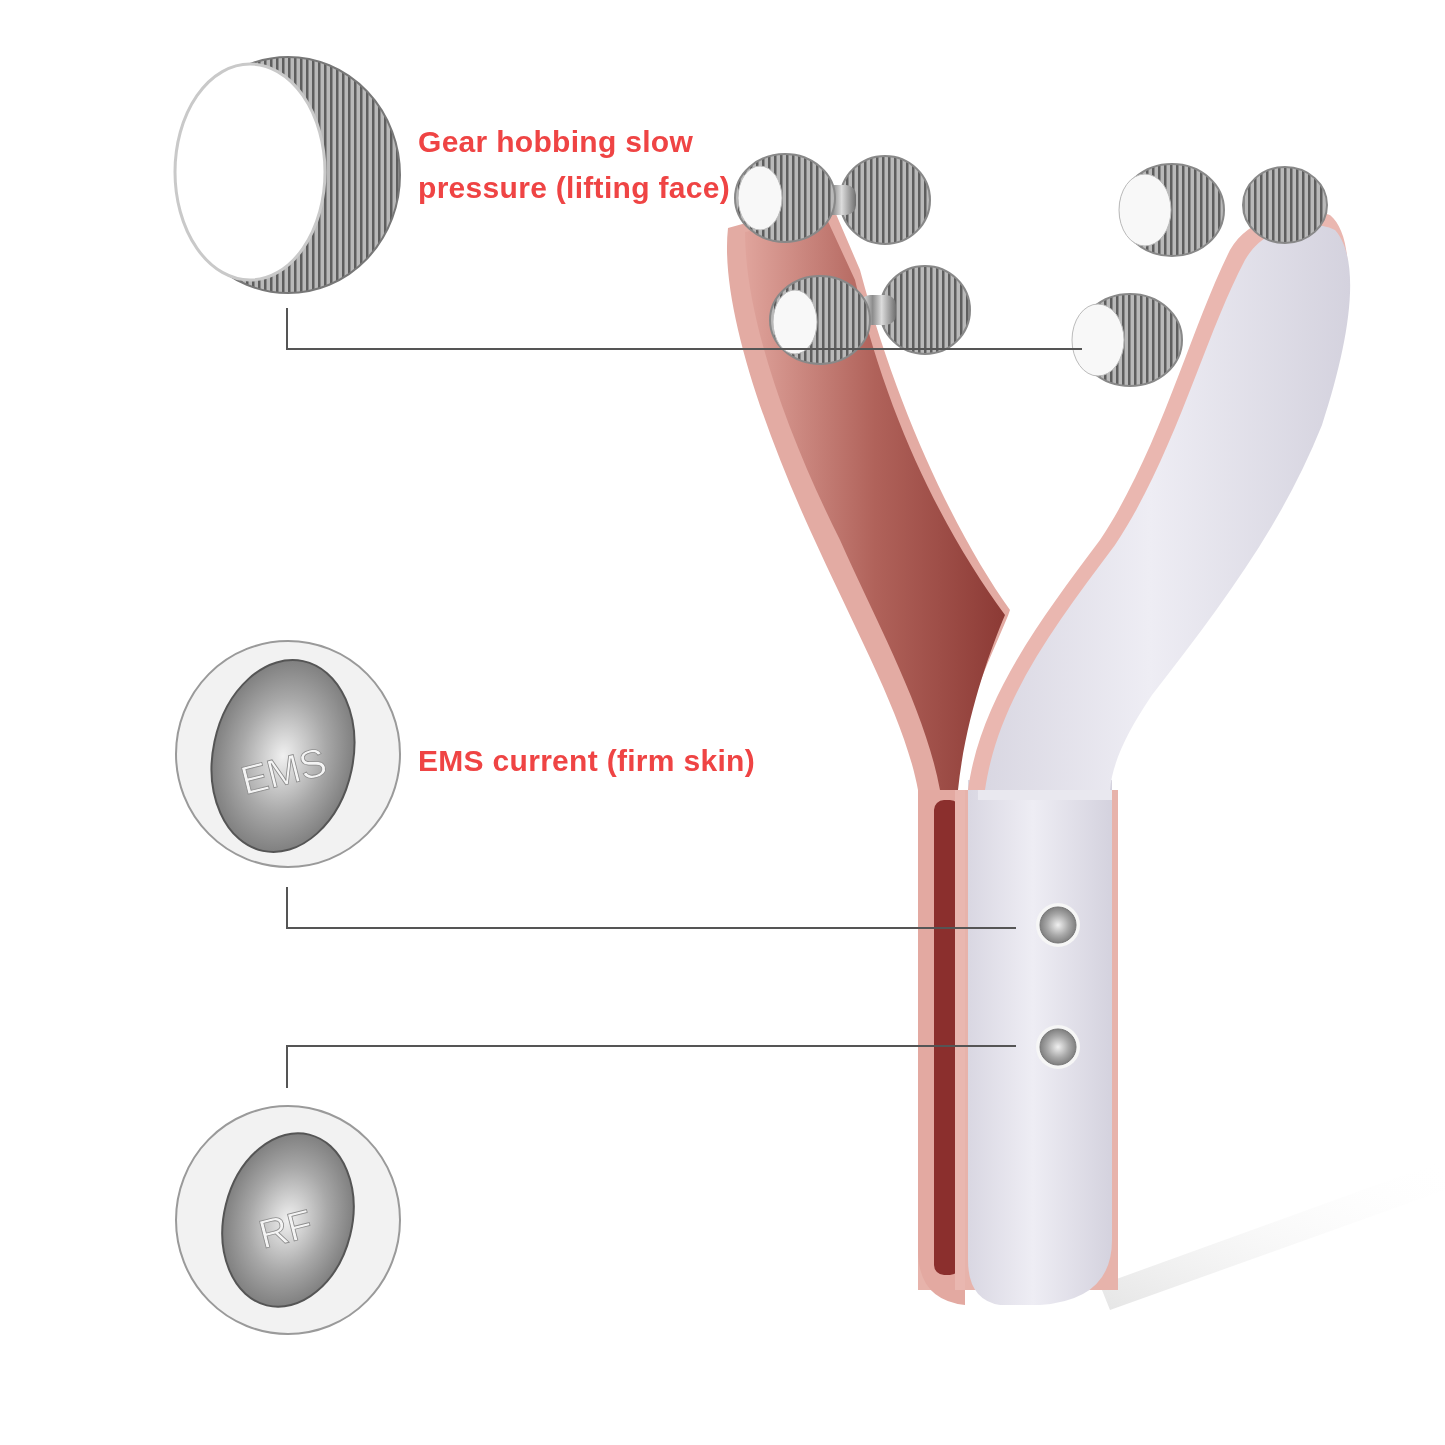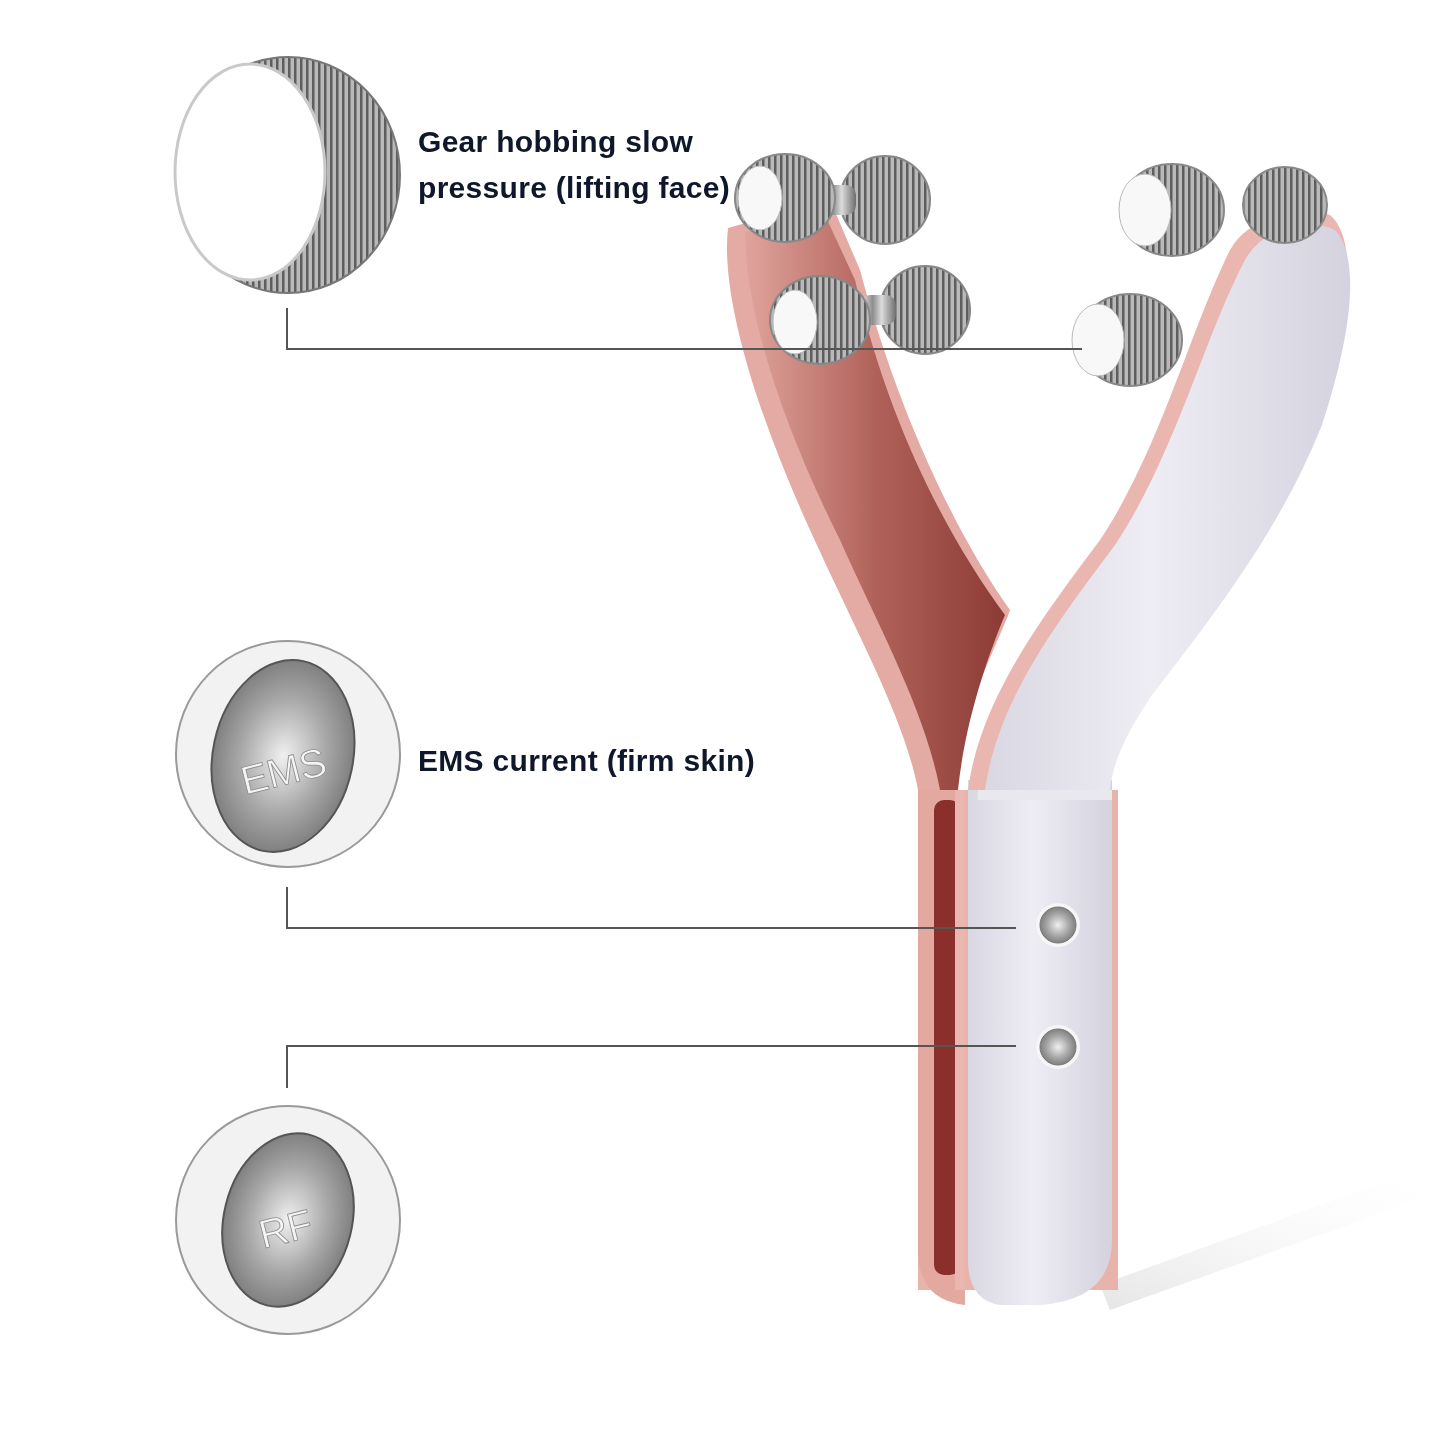--- a/index.html
+++ b/index.html
@@ -1,20 +1,20 @@
 <!DOCTYPE html>
 <html><head>
 <meta charset="utf-8">
 <style>
   html, body { margin: 0; padding: 0; background: #ffffff; }
   body { width: 1445px; height: 1445px; position: relative; overflow: hidden;
          font-family: "Liberation Sans", sans-serif; }
   .canvas { position: absolute; left: 0; top: 0; width: 1445px; height: 1445px; }
   .feature-label {
-    position: absolute; color: #0f172a; font-weight: bold; font-size: 30px;
+    position: absolute; color: #ef4444; font-weight: bold; font-size: 30px;
     line-height: 46px; letter-spacing: 0.3px; font-family: "Liberation Sans", sans-serif;
   }
   .label-gear { left: 418px; top: 119px; width: 330px; }
   .label-ems  { left: 418px; top: 738px; white-space: nowrap; text-align: center; }
   .label-rf   { left: 418px; top: 1202px; white-space: nowrap; }
   .callout-art { position: absolute; }
   .ems-text, .rf-text {
     font-family: "Liberation Sans", sans-serif; font-size: 40px; fill: #f4f4f4;
     stroke: #8a8a8a; stroke-width: 0.8px;
   }

